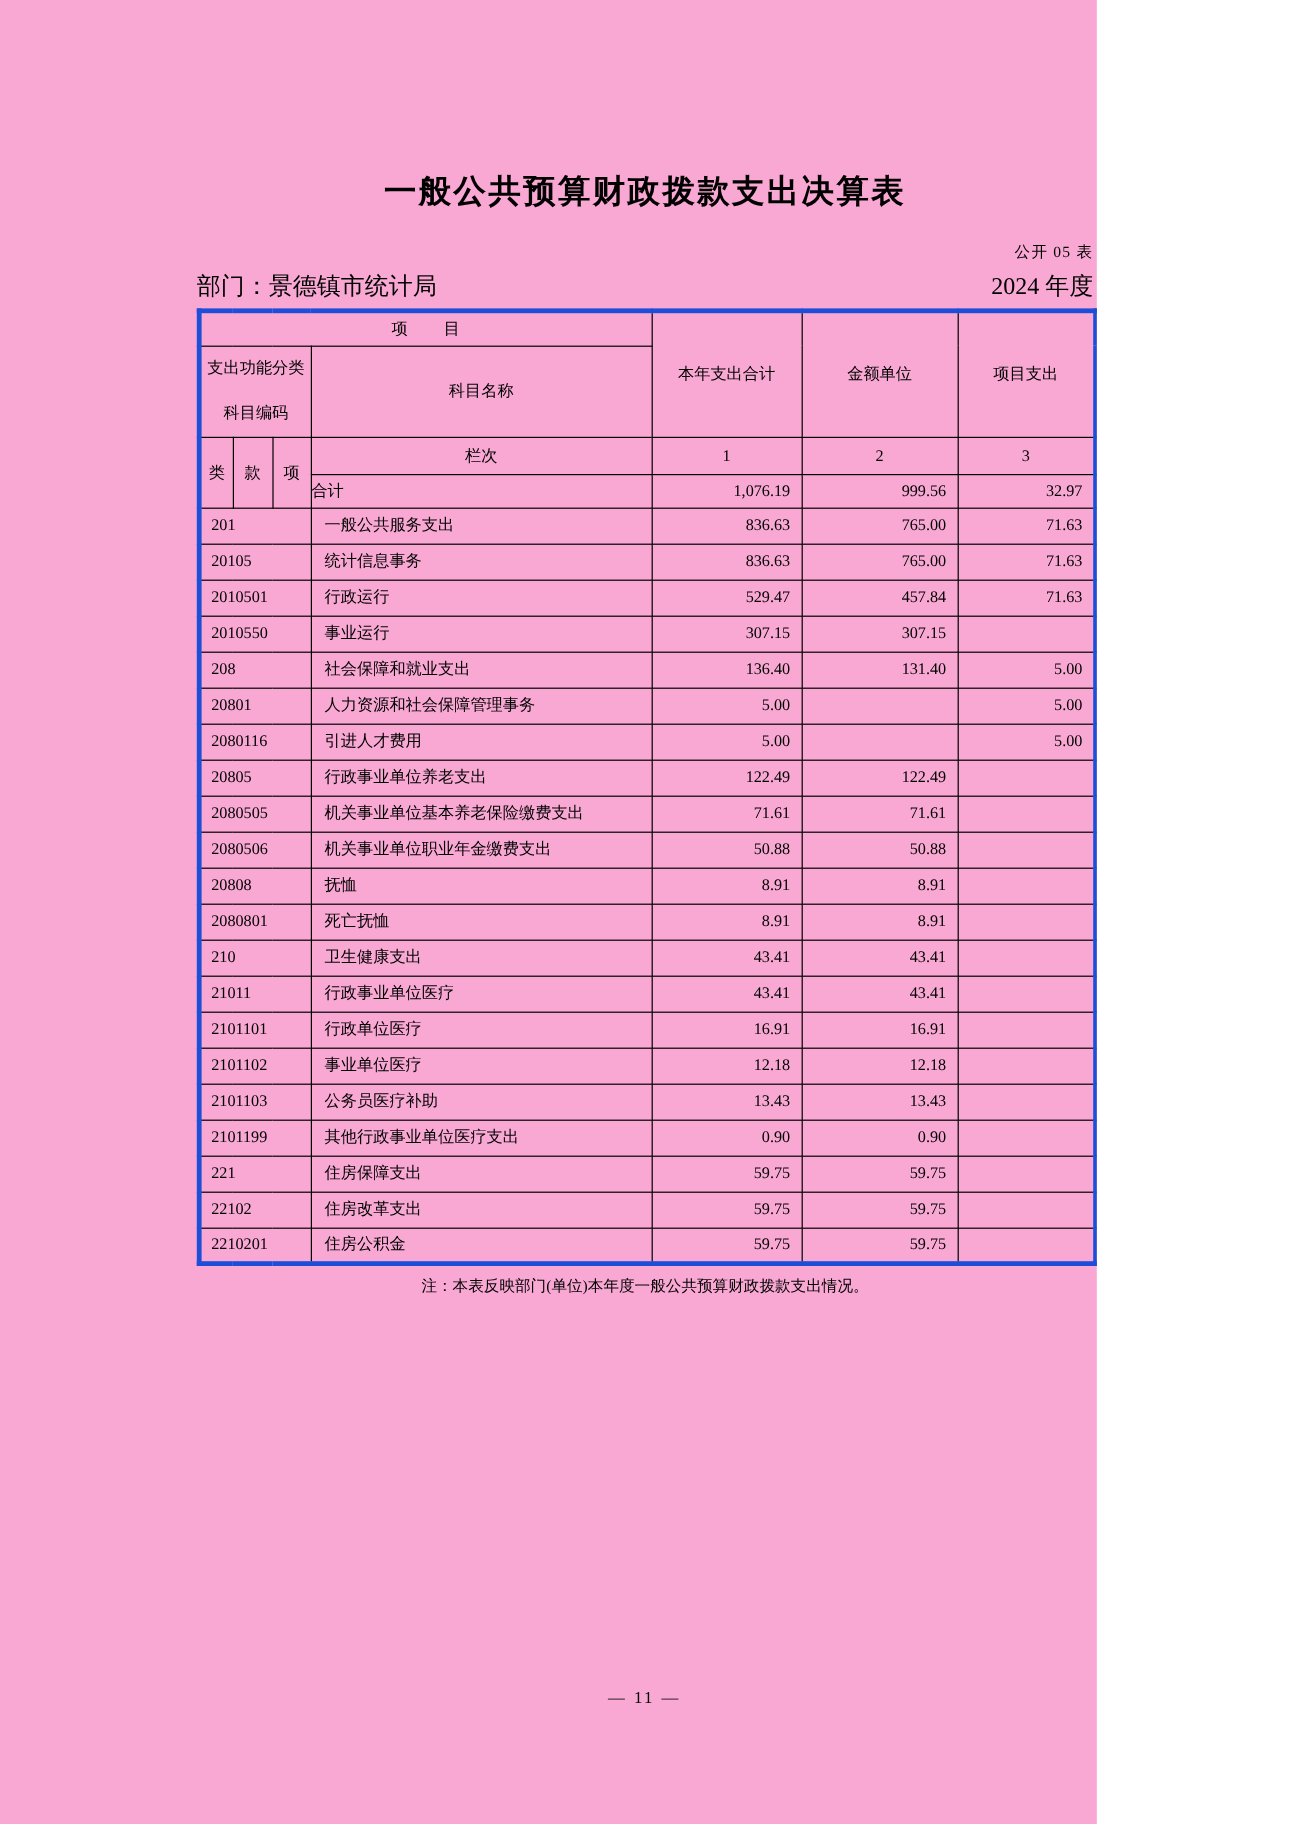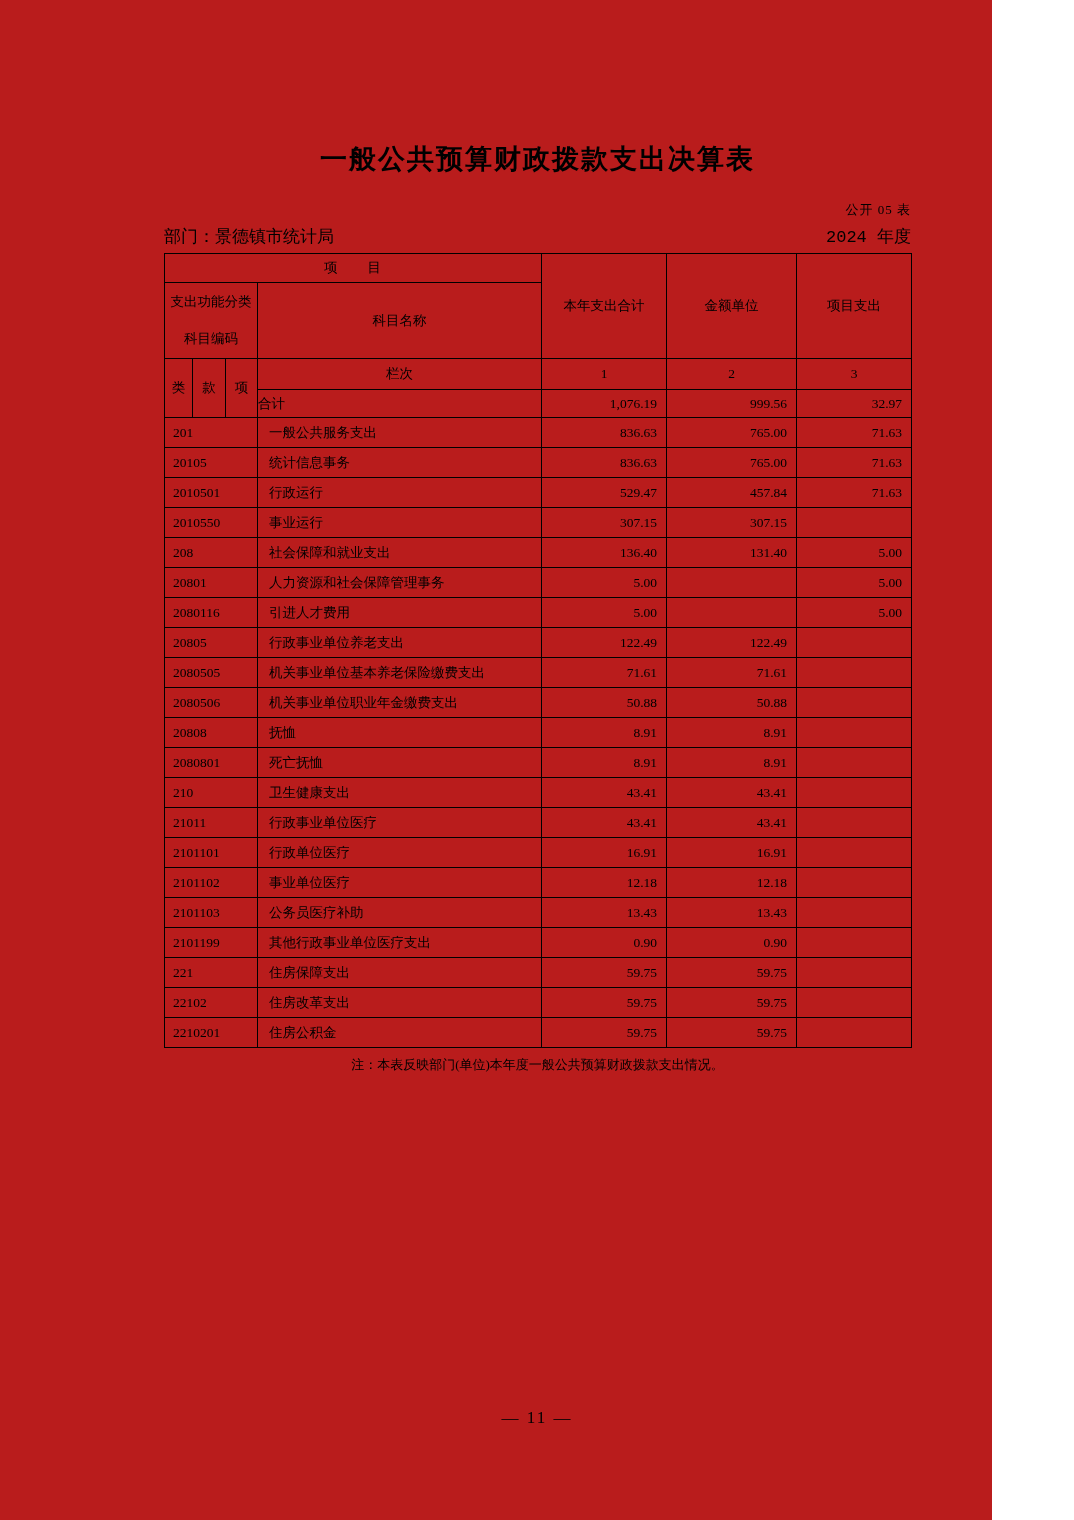--- a/index.html
+++ b/index.html
@@ -1,21 +1,21 @@
 <!DOCTYPE html>
 <html><head>
 <meta charset="utf-8">
 <style>
   * { margin: 0; padding: 0; box-sizing: border-box; }
   html, body { background: #ffffff; }
   .page {
     position: relative;
-    width: 992px;
+    width: 914px;
     height: 1520px;
-    background: #b91c1c;
+    background: #f9a8d4;
     color: #000000;
     font-family: "Liberation Serif", "DejaVu Serif", serif;
     overflow: hidden;
   }
   .content {
     position: absolute;
     left: 164px;
     top: 0;
     width: 747px;
   }
@@ -31,33 +31,32 @@
   .table-label {
     margin-top: 24px;
     text-align: right;
     font-size: 13px;
     letter-spacing: 1px;
   }
   .meta-row {
     margin-top: 6px;
     display: flex;
     align-items: baseline;
-    font-size: 17px;
+    font-size: 20px;
     margin-bottom: 5px;
-    font-family: Liberation Mono, monospace;
   }
   .meta-row .m-left  { flex: 1 1 0; text-align: left; }
   .meta-row .m-mid   { flex: 0 0 auto; text-align: center; }
   .meta-row .m-right { flex: 1 1 0; text-align: right; }
 
   table.budget {
     width: 747px;
     border-collapse: collapse;
     table-layout: fixed;
-    border: 1px solid #1d4ed8;
+    border: 4px solid #1d4ed8;
     font-size: 13.5px;
   }
   table.budget th, table.budget td {
     border: 1px solid #000000;
     font-weight: normal;
     vertical-align: middle;
     overflow: hidden;
     white-space: nowrap;
   }
   col.c-class { width: 28px; }
@@ -86,21 +85,21 @@
     margin-top: 8px;
     font-size: 13px;
     text-align: center;
   }
   .page-number {
     position: absolute;
     left: 0;
     top: 1408px;
     width: 1074px;
     text-align: center;
-    font-size: 17px;
+    font-size: 14px;
     letter-spacing: 2px;
   }
 </style>
 </head>
 <body>
 
 <div class="page">
   <div class="content">
 
     <div class="doc-title">一般公共预算财政拨款支出决算表</div>

